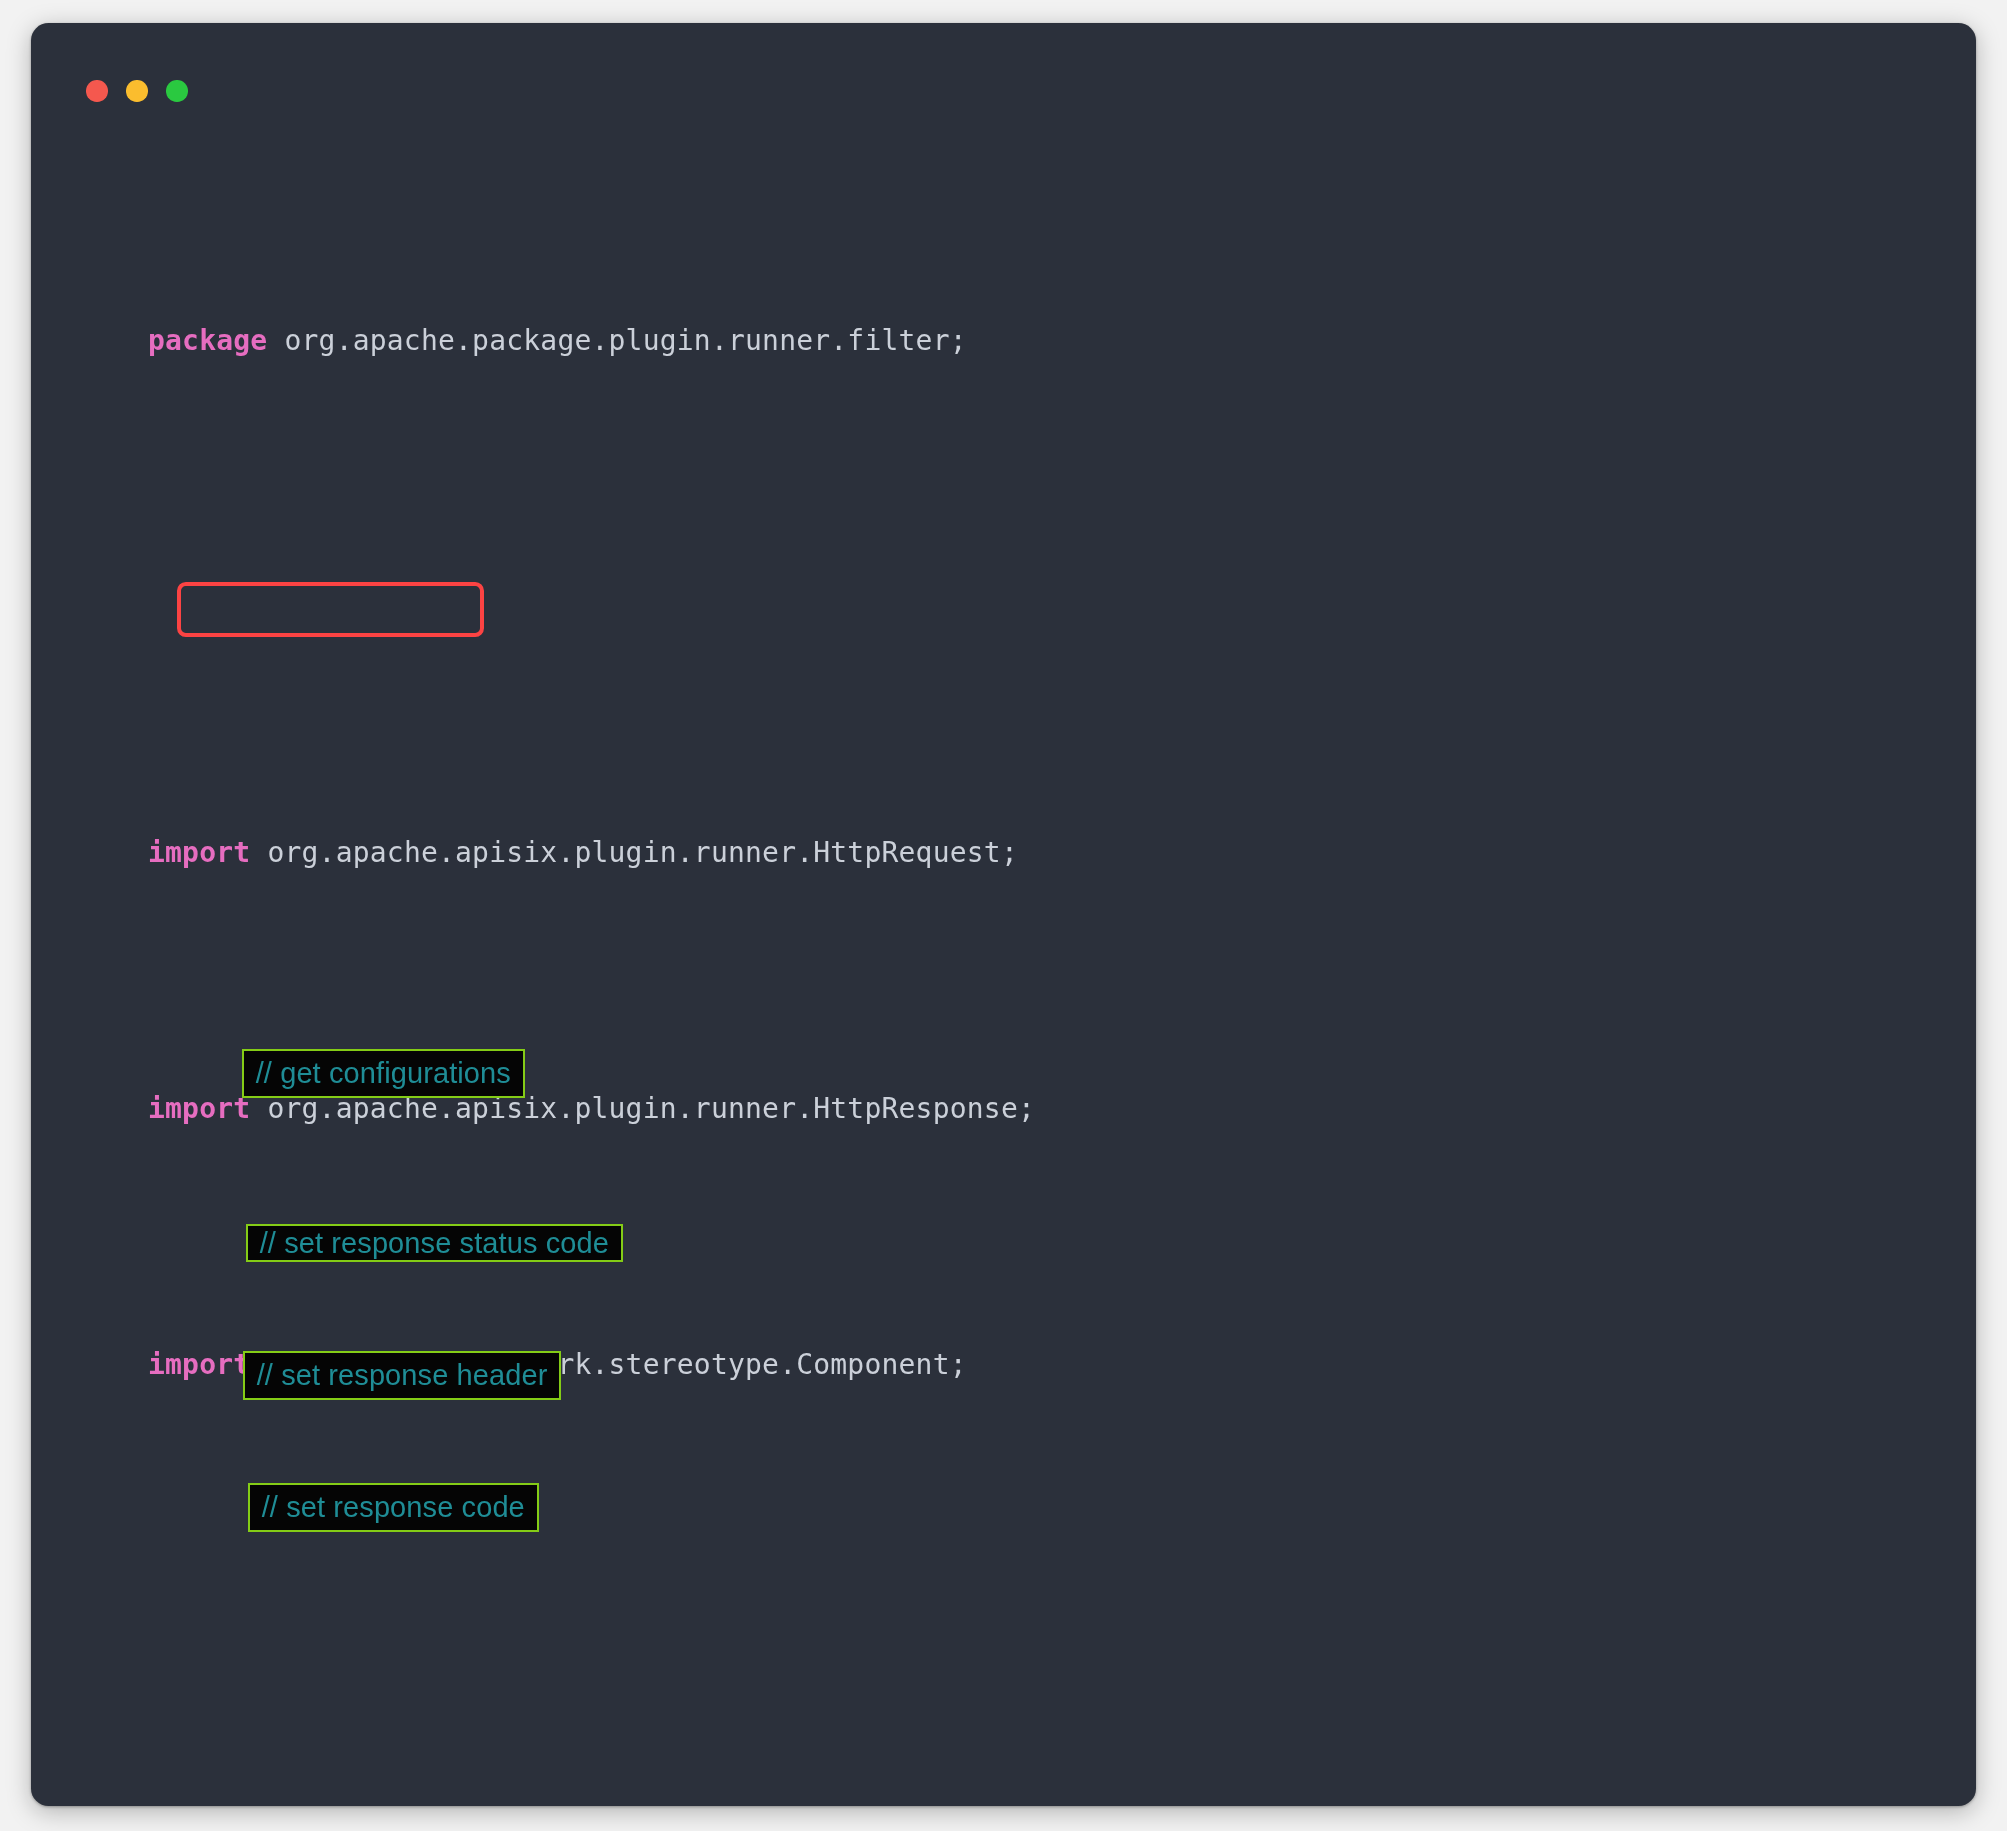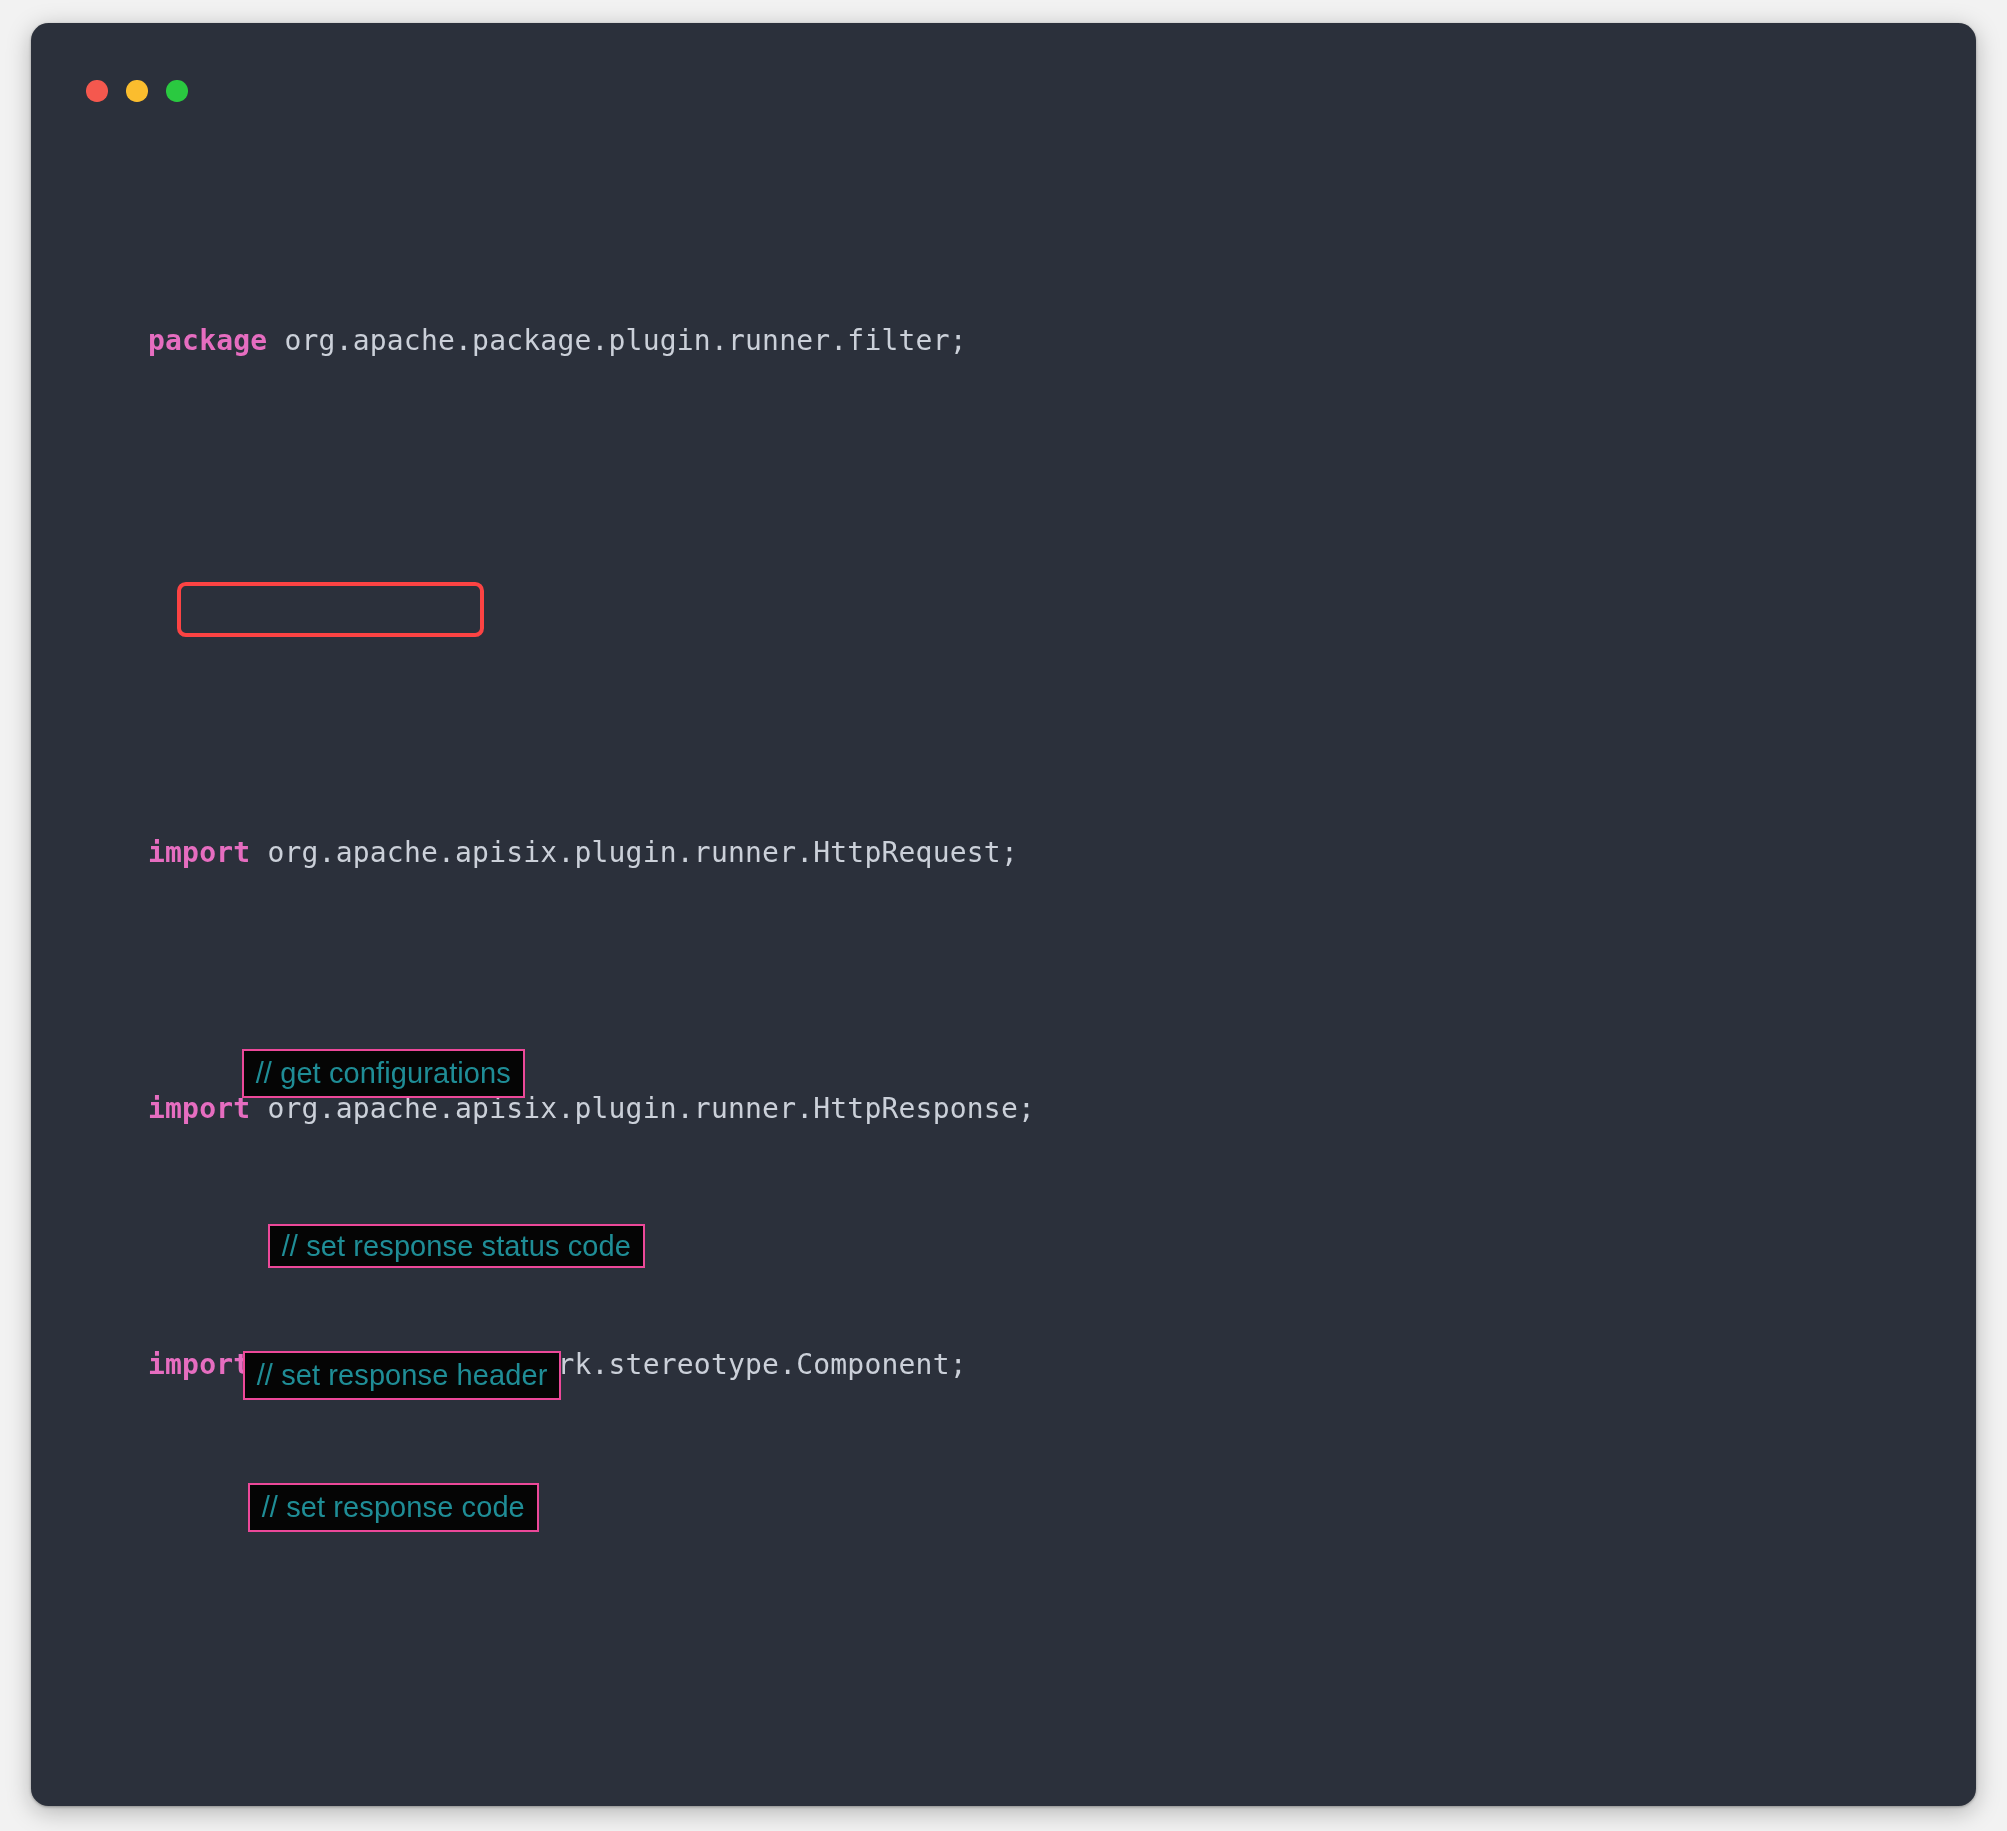--- a/index.html
+++ b/index.html
@@ -94,34 +94,34 @@
     border: 4.9px solid #fc4343;
     border-radius: 8.8px;
     box-sizing: border-box;
     pointer-events: none;
   }
 
   
   .anno-cmt {
     position: absolute;
     background: #050505;
-    border: 2px solid #ec4899;
+    border: 2px solid #84cc16;
     box-sizing: border-box;
     color: #1f8d96;
     font-family: "Liberation Sans", sans-serif;
     font-size: 29px;
     line-height: 1;
     display: flex;
     align-items: center;
     padding: 0 11.7px;
     white-space: nowrap;
     letter-spacing: 0.1px;
   }
   .cmt-1 { left: 211px; top: 1026px; height: 49px; }
-  .cmt-2 { left: 215px; top: 1201px; height: 44px; margin-left: 22px; }
+  .cmt-2 { left: 215px; top: 1201px; height: 38px; }
   .cmt-3 { left: 212px; top: 1328px; height: 49px; }
   .cmt-4 { left: 217px; top: 1460px; height: 49px; }
 </style>
 </head>
 <body>
 
 <div class="page">
 
   <div class="code-window">
 

